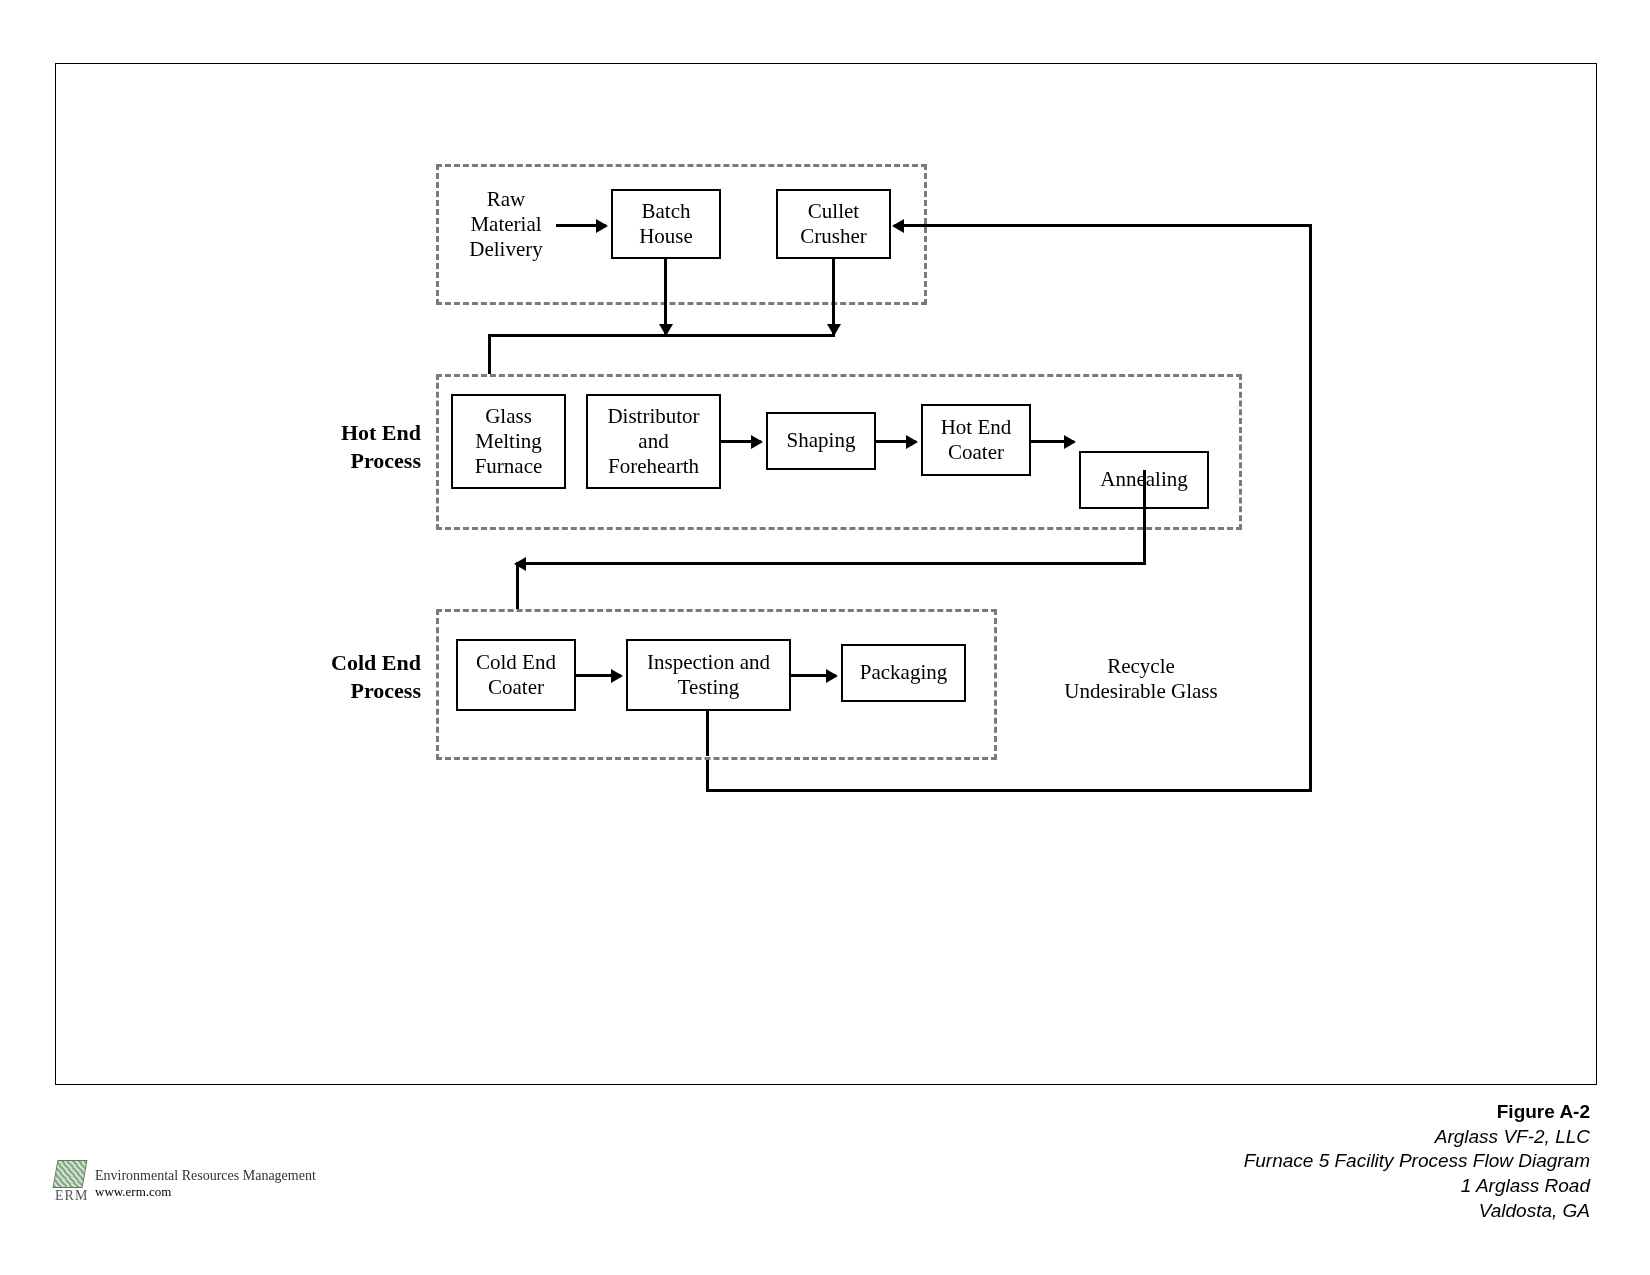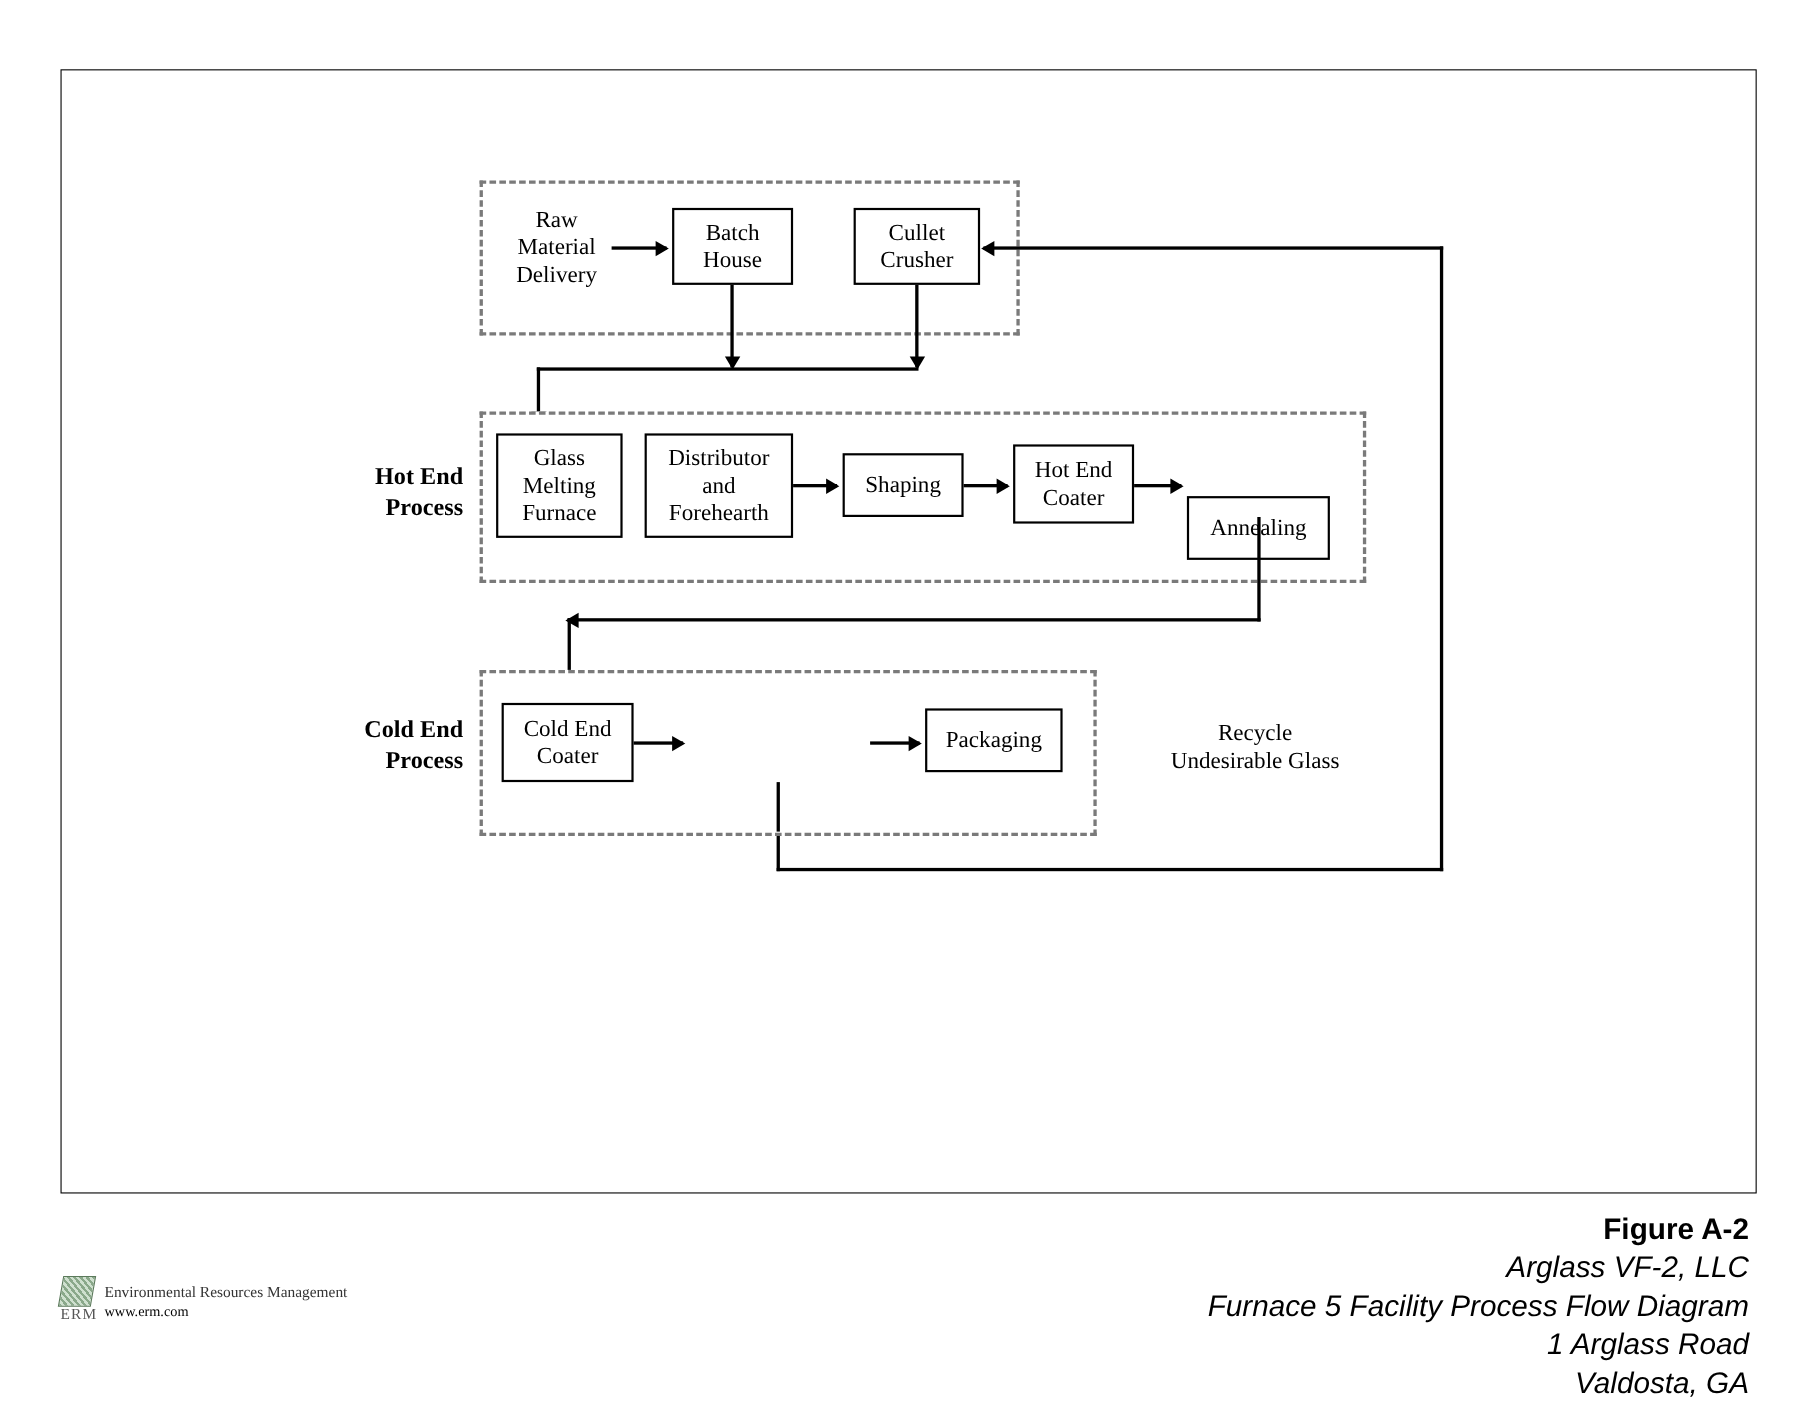--- a/index.html
+++ b/index.html
@@ -100,21 +100,21 @@
     border-left: 7px solid transparent;
     border-right: 7px solid transparent;
     border-top: 12px solid #000;
   }
   .figure-caption {
     position: absolute;
     right: 60px;
     top: 1100px;
     text-align: right;
     font-family: Arial, Helvetica, sans-serif;
-    font-size: 27px;
+    font-size: 19px;
     line-height: 1.3;
   }
   .figure-caption .fig-no {
     font-weight: bold;
   }
   .figure-caption .italic {
     font-style: italic;
   }
   .erm-logo {
     position: absolute;
@@ -197,20 +197,21 @@
     <div class="v-line" style="left:1087px; top:406px; height:95px;"></div>
     <div class="h-line arrow-left" style="left:460px; top:498px; width:630px;"></div>
     <div class="v-line arrow-down" style="left:460px; top:498px; height:58px;"></div>
 
     <div class="stage-label" style="left:205px; top:585px; width:160px;">Cold End<br>Process</div>
 
     <div class="stage" style="left:380px; top:545px; width:555px; height:145px;"></div>
 
     <div class="box" style="left:400px; top:575px; width:120px; height:72px;">Cold End<br>Coater</div>
 
+    <div class="box" style="left:570px; top:575px; width:165px; height:72px;">Inspection and<br>Testing</div>
 
     <div class="box" style="left:785px; top:580px; width:125px; height:58px;">Packaging</div>
 
     <div class="h-line arrow-right" style="left:520px; top:610px; width:45px;"></div>
     <div class="h-line arrow-right" style="left:735px; top:610px; width:45px;"></div>
 
     <div class="v-line" style="left:650px; top:647px; height:45px;"></div>
 
     <div class="plain-text" style="left:965px; top:590px; width:240px; text-align:center;">Recycle<br>Undesirable Glass</div>
 

